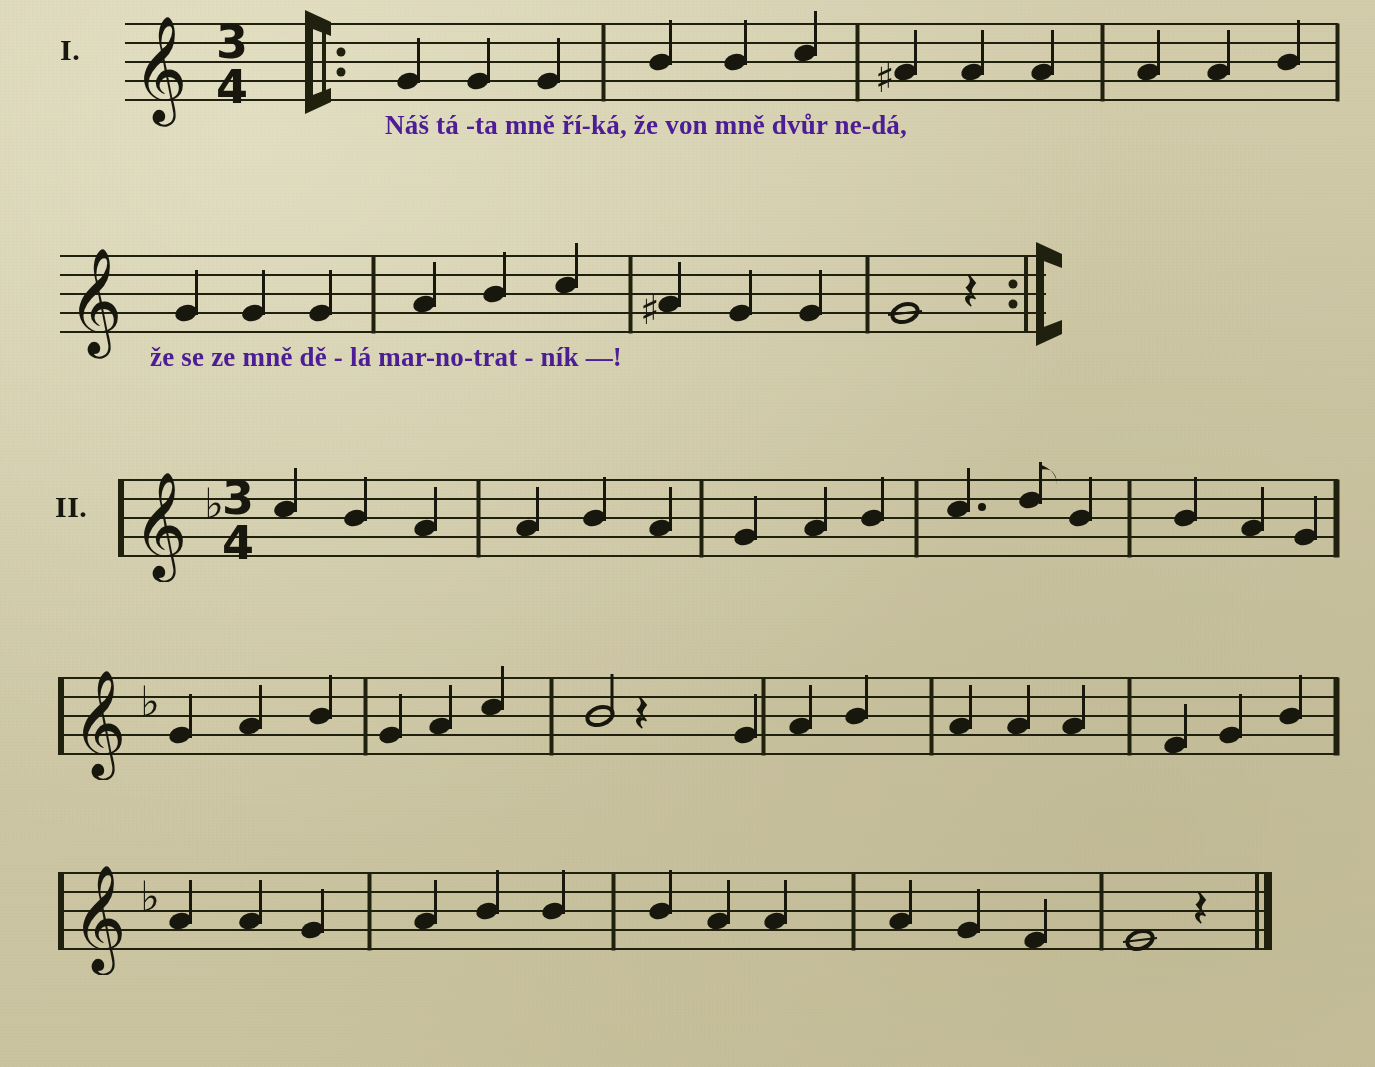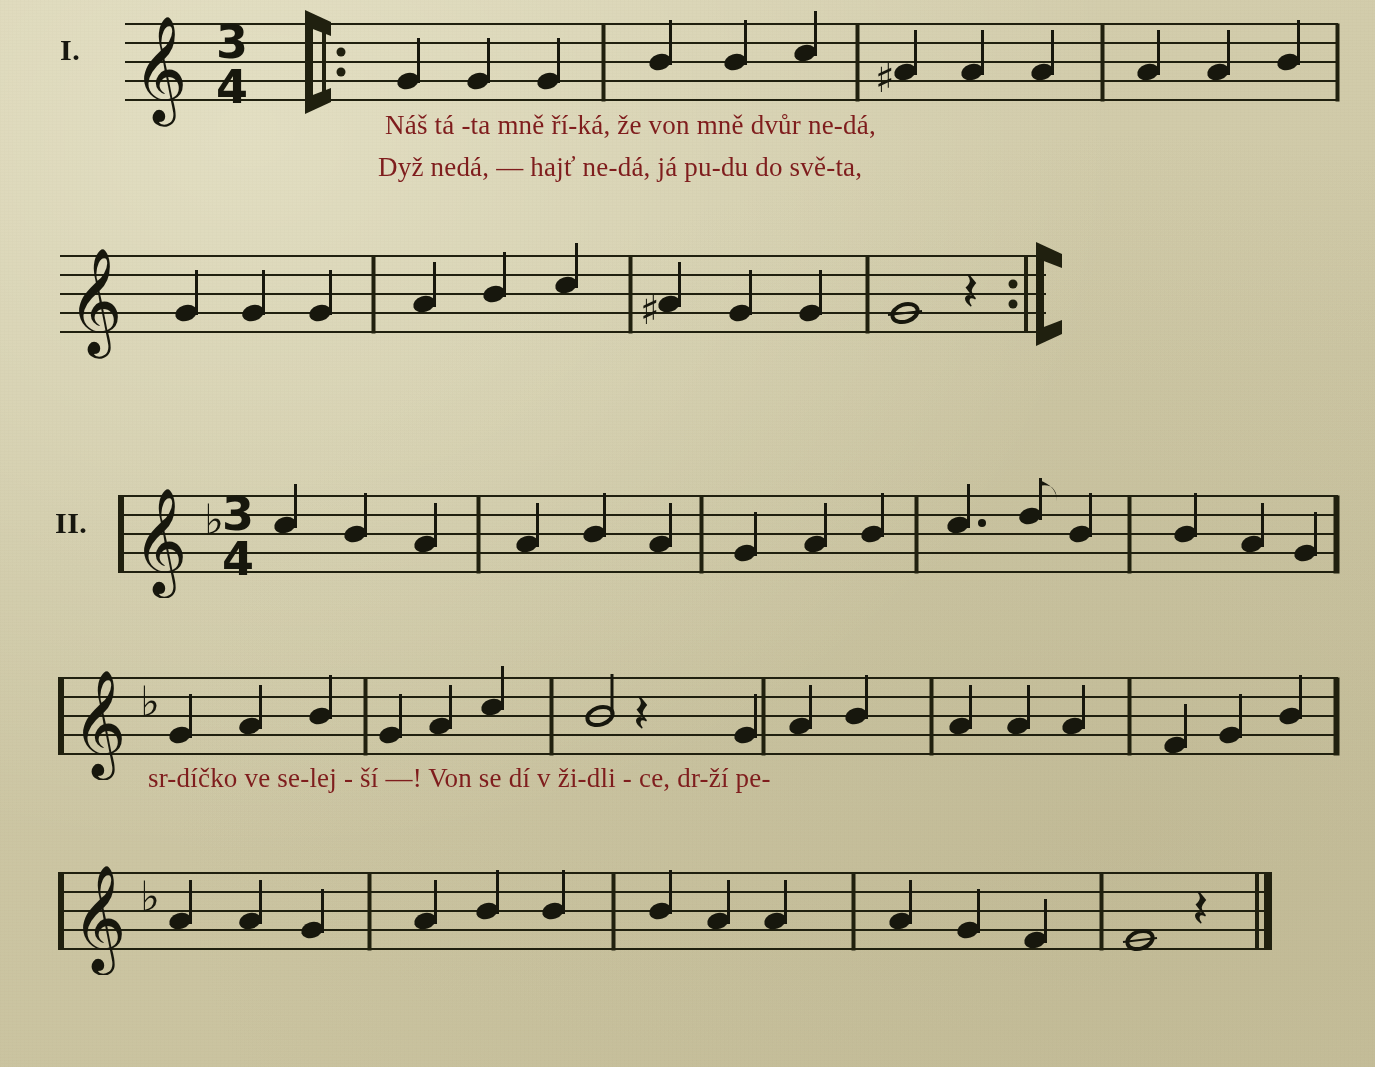--- a/index.html
+++ b/index.html
@@ -46,22 +46,22 @@
     position: absolute;
     font-size: 30px;
     font-weight: 700;
     letter-spacing: .5px;
     color: #17170f;
   }
   .lyricline {
     position: absolute;
     white-space: nowrap;
     font-size: 27px;
-    font-weight: 400;
-    color: #7f1d1d;
+    font-weight: 700;
+    color: #4c1d95;
     letter-spacing: .2px;
   }
   svg { display: block; }
   .stafflines line, .barline, .brace-l, .brace-r {
     stroke: #20200f;
   }
   text.mus {
     font-family: "DejaVu Sans", sans-serif;
     fill: #17170d;
   }
@@ -132,21 +132,20 @@
         <ellipse cx="1148" cy="72" rx="11" ry="8" transform="rotate(-18 1148 72)"></ellipse>
           <rect x="1157" y="30" width="3" height="45"></rect>
         <ellipse cx="1218" cy="72" rx="11" ry="8" transform="rotate(-18 1218 72)"></ellipse>
           <rect x="1227" y="30" width="3" height="45"></rect>
         <ellipse cx="1288" cy="62" rx="11" ry="8" transform="rotate(-18 1288 62)"></ellipse>
           <rect x="1297" y="20" width="3" height="45"></rect>
       </g>
     </svg>
 
     <div class="lyricline" style="left:385px;top:110px;">Náš tá -ta    mně ří-ká,    že von mně dvůr ne-dá,</div>
-    <div class="lyricline" style="left:378px;top:152px;">Dyž nedá, — hajť ne-dá,   já  pu-du    do svě-ta,</div>
   </div>
 
   <div class="system" style="left:0;top:232px;width:1375px;height:200px;">
     <svg width="1375" height="130" style="position:absolute;left:0;top:0;">
       <g class="stafflines" stroke-width="2.2">
         <line x1="60" y1="24" x2="1046" y2="24"></line>
         <line x1="60" y1="43" x2="1046" y2="43"></line>
         <line x1="60" y1="62" x2="1046" y2="62"></line>
         <line x1="60" y1="81" x2="1046" y2="81"></line>
         <line x1="60" y1="100" x2="1046" y2="100"></line>
@@ -190,23 +189,24 @@
       <g>
         <circle cx="1013" cy="52" r="4.5" fill="#20200f"></circle>
         <circle cx="1013" cy="72" r="4.5" fill="#20200f"></circle>
         <rect x="1024" y="24" width="4" height="76" fill="#20200f"></rect>
         <rect x="1036" y="20" width="8" height="86" fill="#20200f"></rect>
         <path d="M1036 10 L1062 22 L1062 36 L1036 26 Z" fill="#20200f"></path>
         <path d="M1036 114 L1062 102 L1062 88 L1036 98 Z" fill="#20200f"></path>
       </g>
     </svg>
 
-  </div>
-
-  <div class="system" style="left:0;top:478px;width:1145px;height:180px;">
+    <div class="lyricline" style="left:150px;top:110px;">že  se  ze    mně dě - lá   mar-no-trat - ník —!</div>
+  </div>
+
+  <div class="system" style="left:0;top:462px;width:1145px;height:180px;">
     <div class="stave-num" style="left:55px;top:28px;">II.</div>
 
     <svg width="1375" height="120" style="position:absolute;left:0;top:0;">
       <g class="stafflines" stroke-width="2.2">
         <line x1="118" y1="18" x2="1338" y2="18"></line>
         <line x1="118" y1="37" x2="1338" y2="37"></line>
         <line x1="118" y1="56" x2="1338" y2="56"></line>
         <line x1="118" y1="75" x2="1338" y2="75"></line>
         <line x1="118" y1="94" x2="1338" y2="94"></line>
       </g>
@@ -321,21 +321,20 @@
 
         <ellipse cx="1175" cy="85" rx="11" ry="8" transform="rotate(-18 1175 85)"></ellipse>
           <rect x="1184" y="44" width="3" height="44"></rect>
         <ellipse cx="1230" cy="75" rx="11" ry="8" transform="rotate(-18 1230 75)"></ellipse>
           <rect x="1239" y="34" width="3" height="44"></rect>
         <ellipse cx="1290" cy="56" rx="11" ry="8" transform="rotate(-18 1290 56)"></ellipse>
           <rect x="1299" y="15" width="3" height="44"></rect>
       </g>
     </svg>
 
-    <div class="lyricline" style="left:148px;top:103px;">sr-díčko    ve se-lej - ší —! Von se dí v ži-dli - ce,    dr-ží pe-</div>
   </div>
 
   <div class="system" style="left:0;top:855px;width:1375px;height:180px;">
     <svg width="1375" height="120" style="position:absolute;left:0;top:0;">
       <g class="stafflines" stroke-width="2.2">
         <line x1="58" y1="18" x2="1272" y2="18"></line>
         <line x1="58" y1="37" x2="1272" y2="37"></line>
         <line x1="58" y1="56" x2="1272" y2="56"></line>
         <line x1="58" y1="75" x2="1272" y2="75"></line>
         <line x1="58" y1="94" x2="1272" y2="94"></line>

